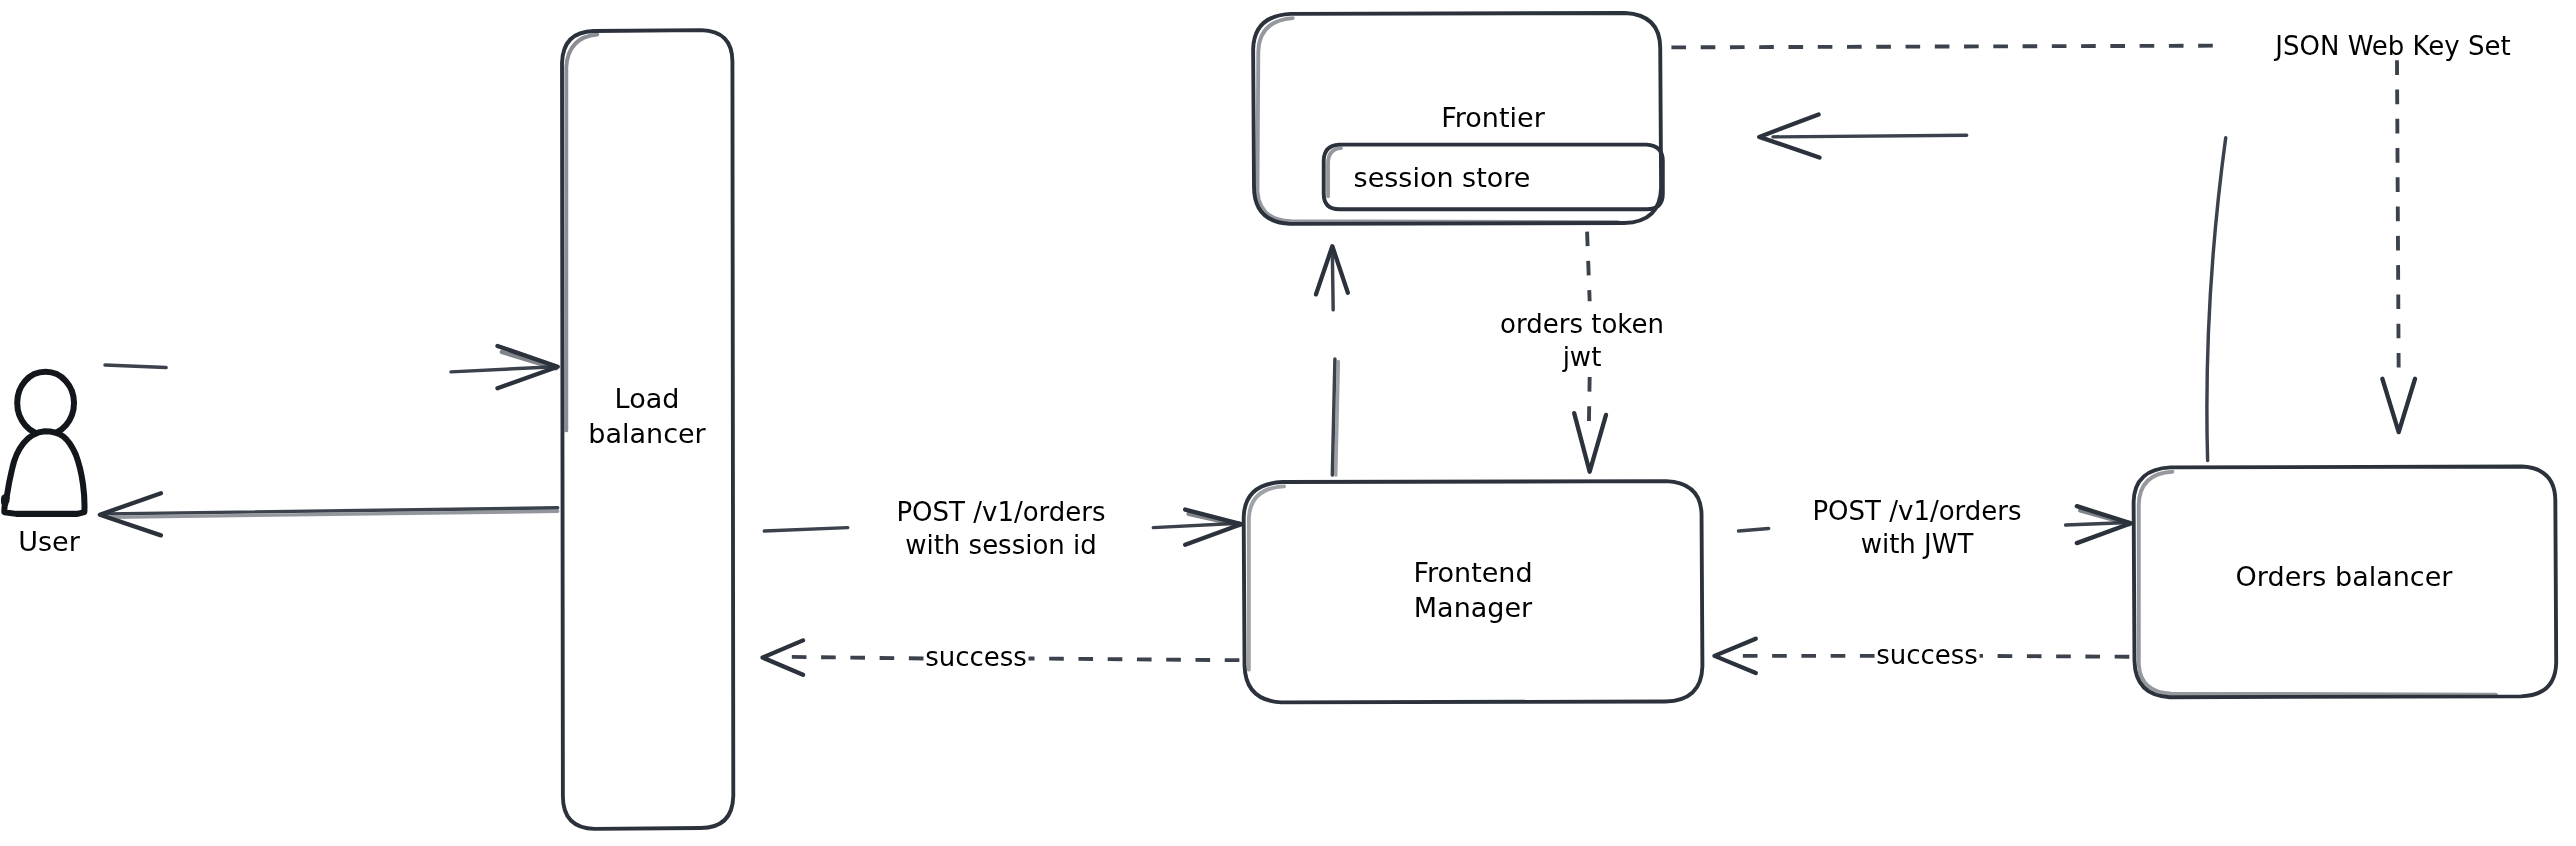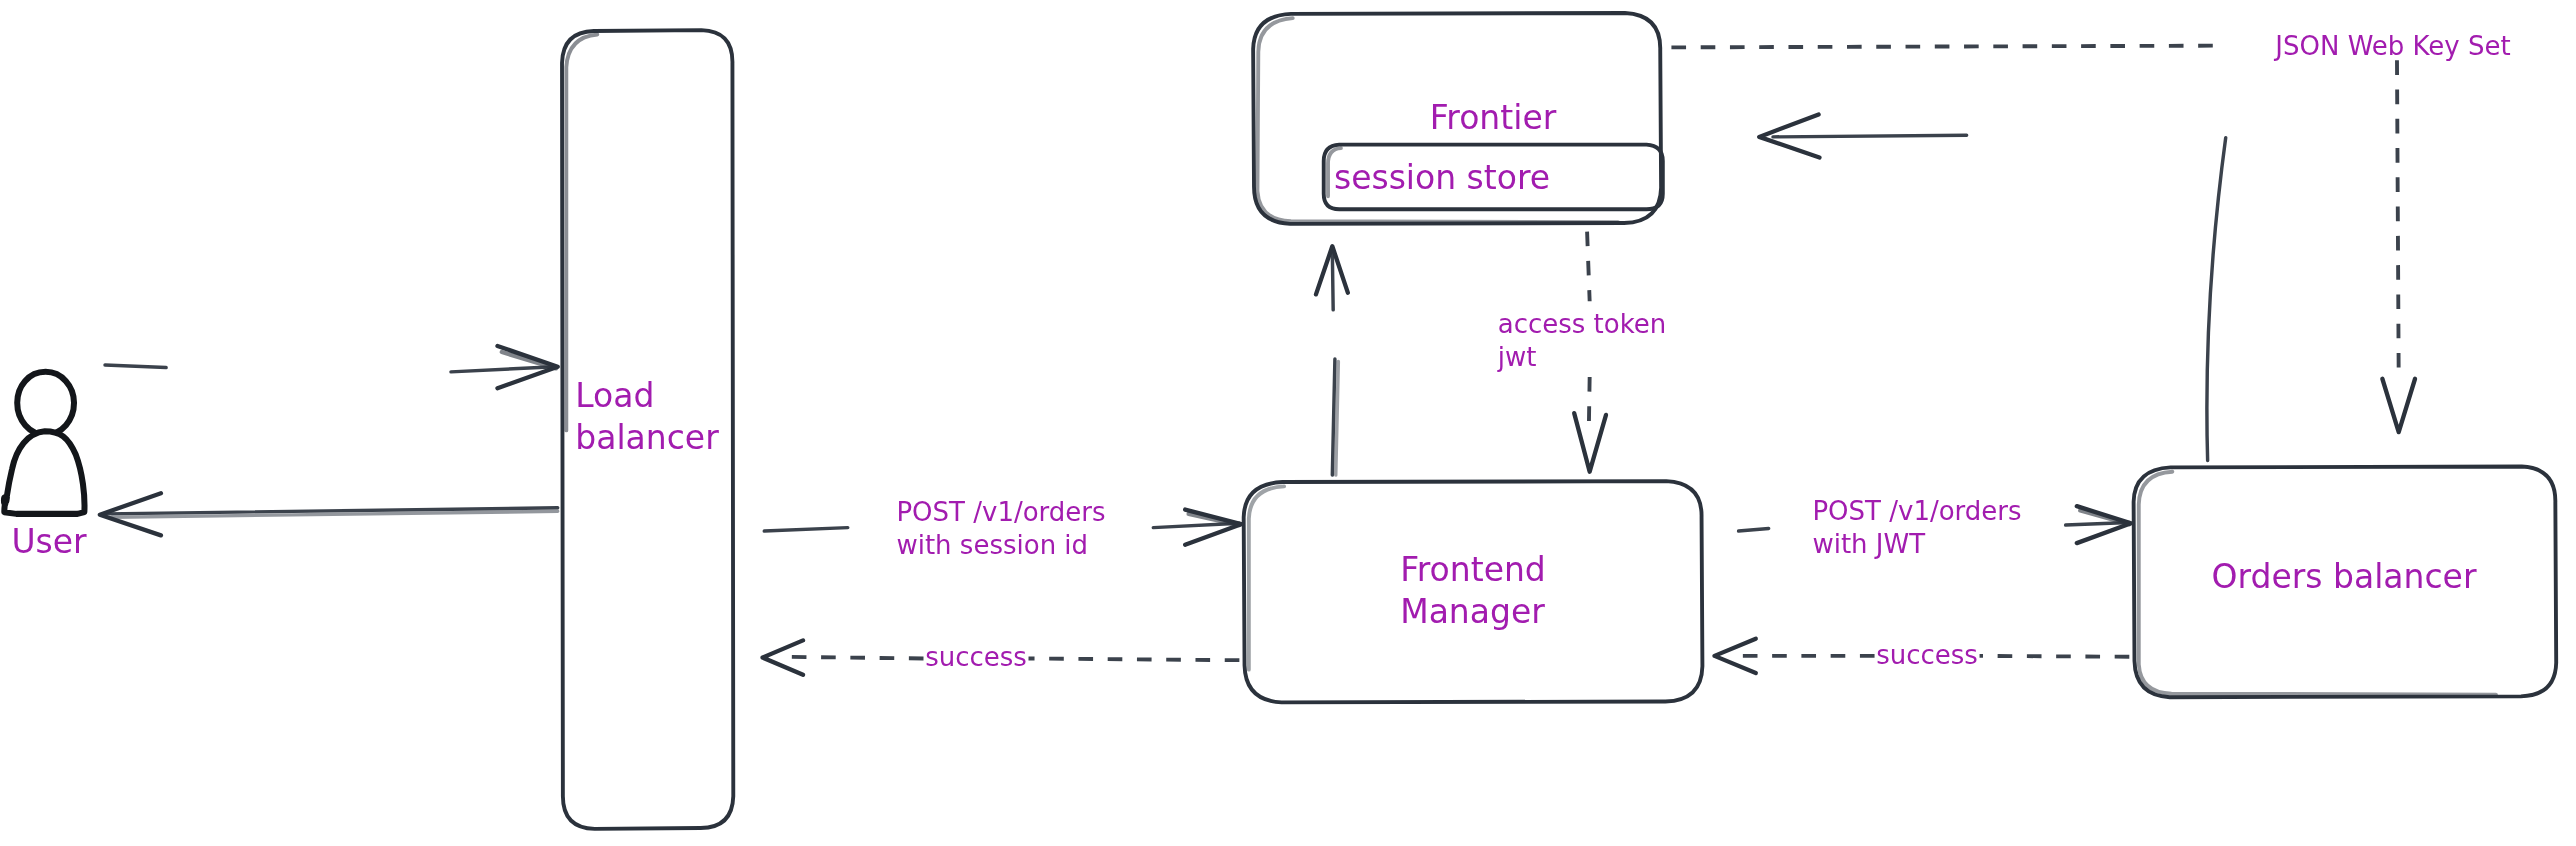--- a/index.html
+++ b/index.html
@@ -54,29 +54,29 @@
   }
   .user-outline {
     fill: #ffffff;
     stroke: #13161a;
     stroke-width: 7;
     stroke-linecap: round;
     stroke-linejoin: round;
   }
   .node-label, .edge-label {
     position: absolute;
-    color: #a21caf;
+    color: #000000;
     font-family: "DejaVu Sans", sans-serif;
-    text-align: left;
+    text-align: center;
     white-space: pre;
     line-height: 1.28;
     pointer-events: none;
   }
   .node-label {
-    font-size: 33px;
+    font-size: 27px;
   }
   .edge-label {
     font-size: 26px;
   }
   .lbl-center {
     transform: translate(-50%, -50%);
   }
 </style>
 </head>
 <body>
@@ -200,21 +200,21 @@
 
   <div class="node-label lbl-center" style="left:2344px; top:577px;">Orders balancer</div>
 
 
   <div class="edge-label lbl-center" style="left:1001px; top:529px;">POST /v1/orders
 with session id</div>
 
   <div class="edge-label lbl-center" style="left:976px; top:658px;">success</div>
 
 
-  <div class="edge-label lbl-center" style="left:1582px; top:341px;">access token
+  <div class="edge-label lbl-center" style="left:1582px; top:341px;">orders token
 jwt</div>
 
   <div class="edge-label lbl-center" style="left:1917px; top:528px;">POST /v1/orders
 with JWT</div>
 
   <div class="edge-label lbl-center" style="left:1927px; top:656px;">success</div>
 
 
   <div class="edge-label lbl-center" style="left:2393px; top:47px;">JSON Web Key Set</div>
 

